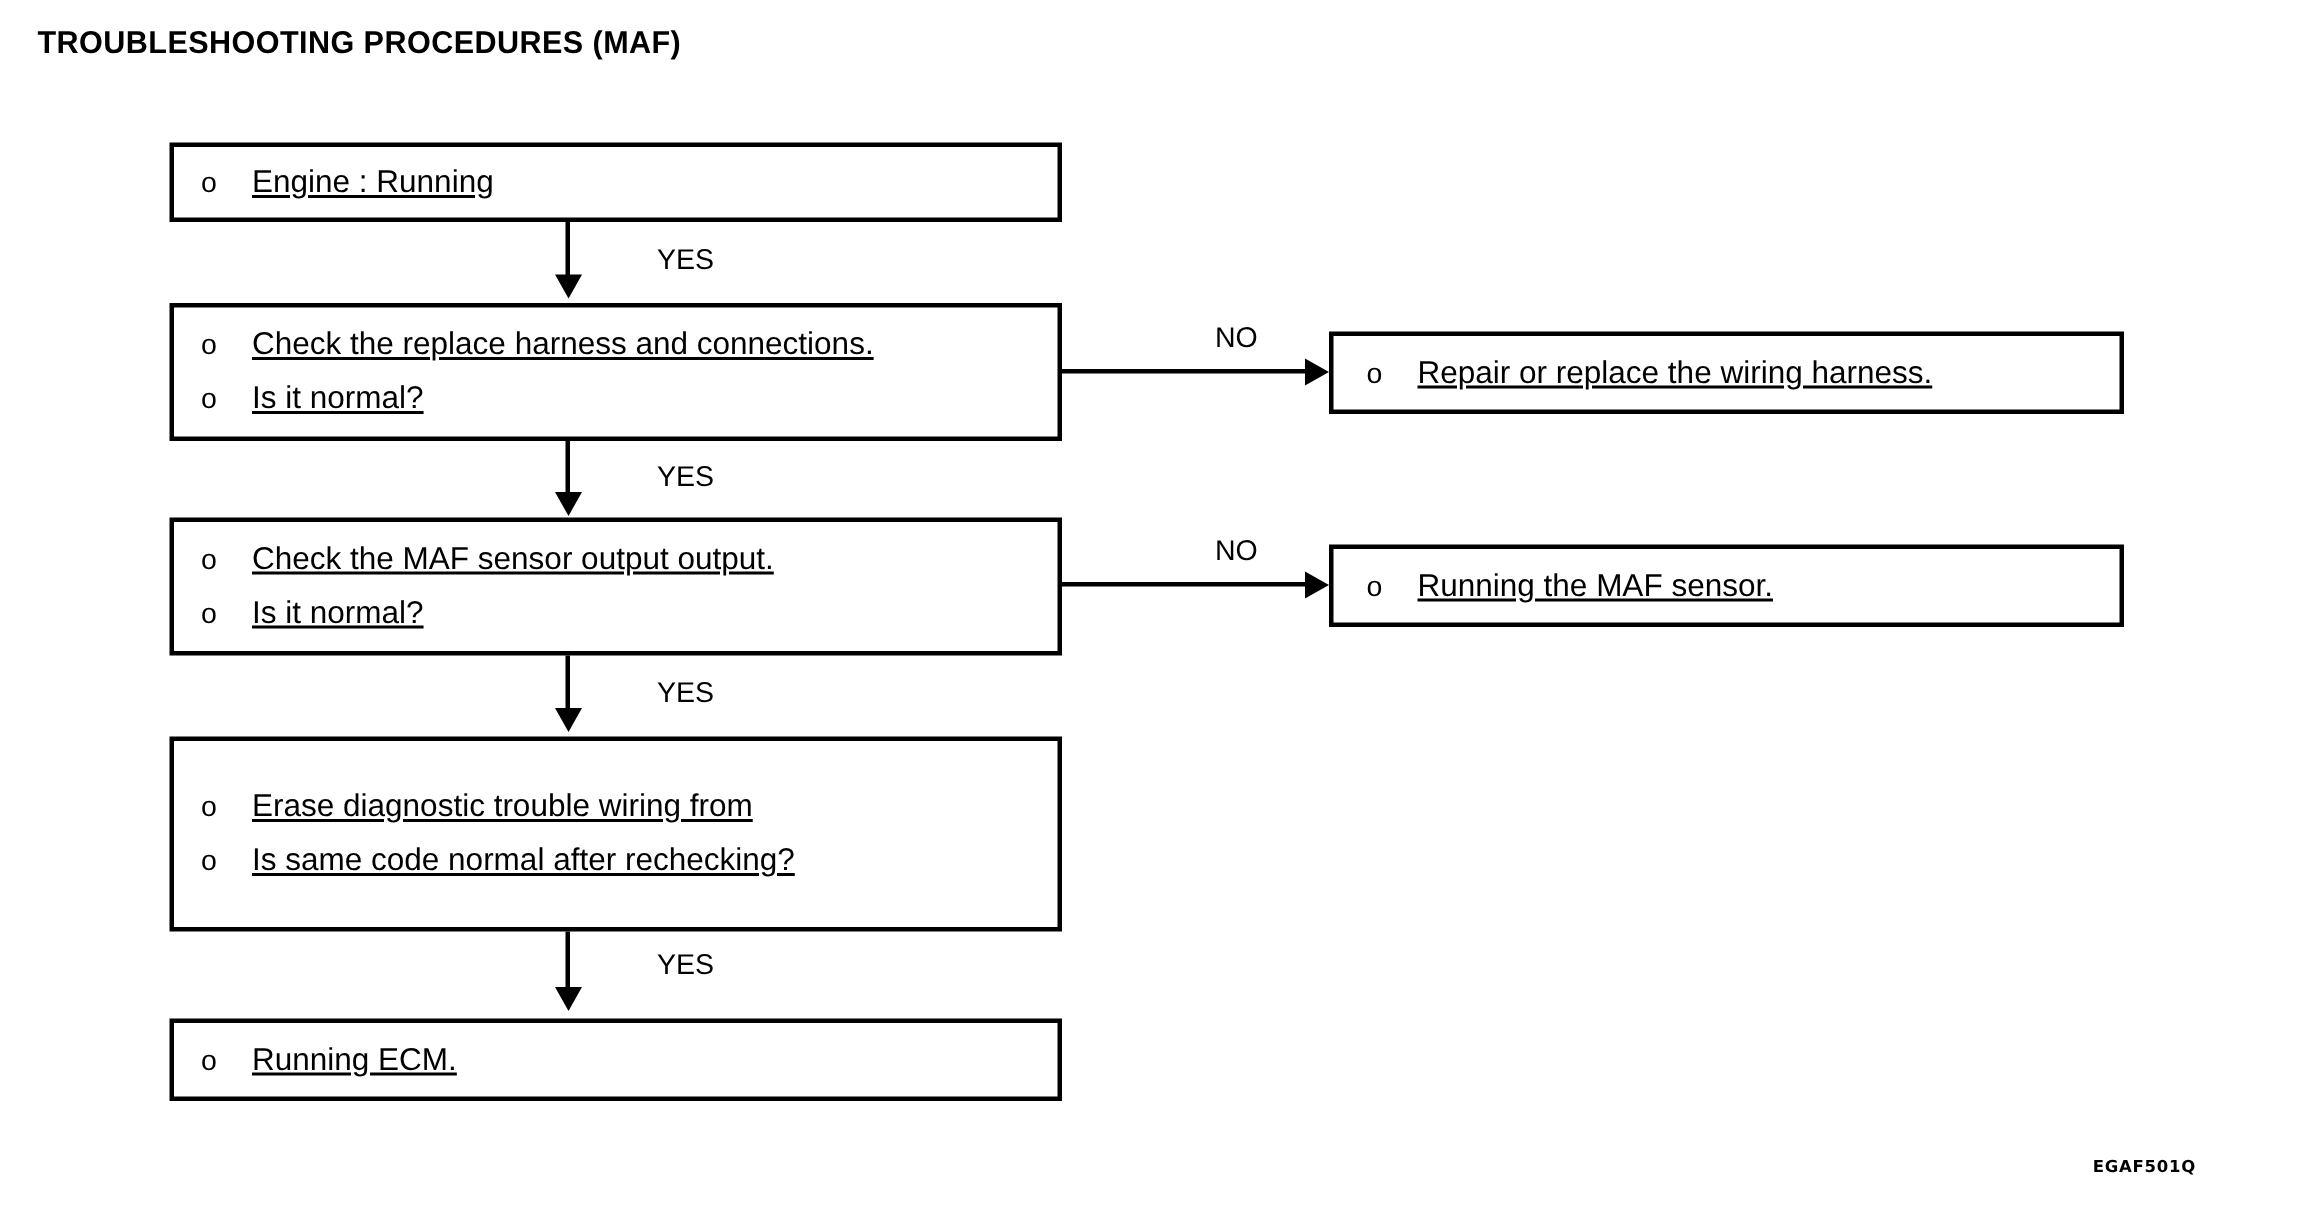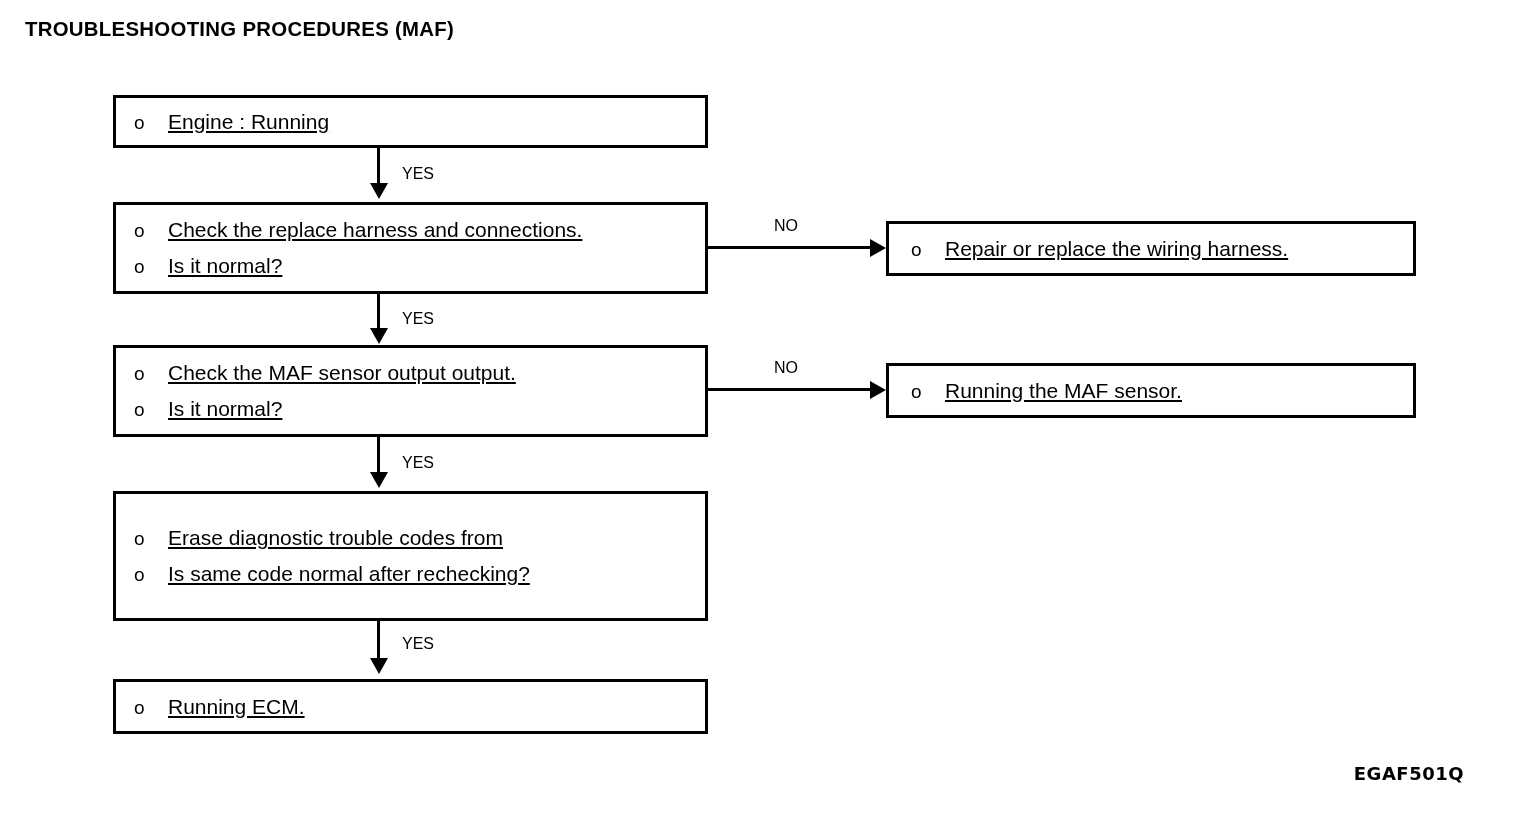--- a/index.html
+++ b/index.html
@@ -83,29 +83,30 @@
   .arrow-right {
     position: absolute;
     width: 0;
     height: 0;
     border-top: 9px solid transparent;
     border-bottom: 9px solid transparent;
     border-left: 16px solid #000000;
   }
   .edge-label {
     position: absolute;
-    font-size: 16px;
+    font-size: 19px;
     line-height: 22px;
     white-space: nowrap;
+    margin-left: 36px;
   }
   .figure-code {
     position: absolute;
     right: 72px;
     bottom: 36px;
-    font-size: 18px;
+    font-size: 11px;
     font-weight: bold;
     letter-spacing: 0.5px;
     font-family: "DejaVu Sans", sans-serif;
   }
 </style>
 </head>
 <body>
 
 <div id="diagram">
 
@@ -181,21 +182,21 @@
   </div>
 
   <div class="conn v-line" style="left:377px; top:437px; height:38px;"></div>
   <div class="arrow-down" style="left:370px; top:472px;"></div>
   <div class="edge-label" style="left:402px; top:452px;">YES</div>
 
   <div class="box" style="left:113px; top:491px; width:595px; height:130px;">
     <div class="box-lines">
       <div class="line-row">
         <span class="bullet">o</span>
-        <span class="line-text">Erase diagnostic trouble codes from</span>
+        <span class="line-text">Erase diagnostic trouble wiring from</span>
       </div>
       <div class="line-row">
         <span class="bullet">o</span>
         <span class="line-text">Is same code normal after rechecking?</span>
       </div>
     </div>
   </div>
 
   <div class="conn v-line" style="left:377px; top:621px; height:40px;"></div>
   <div class="arrow-down" style="left:370px; top:658px;"></div>

